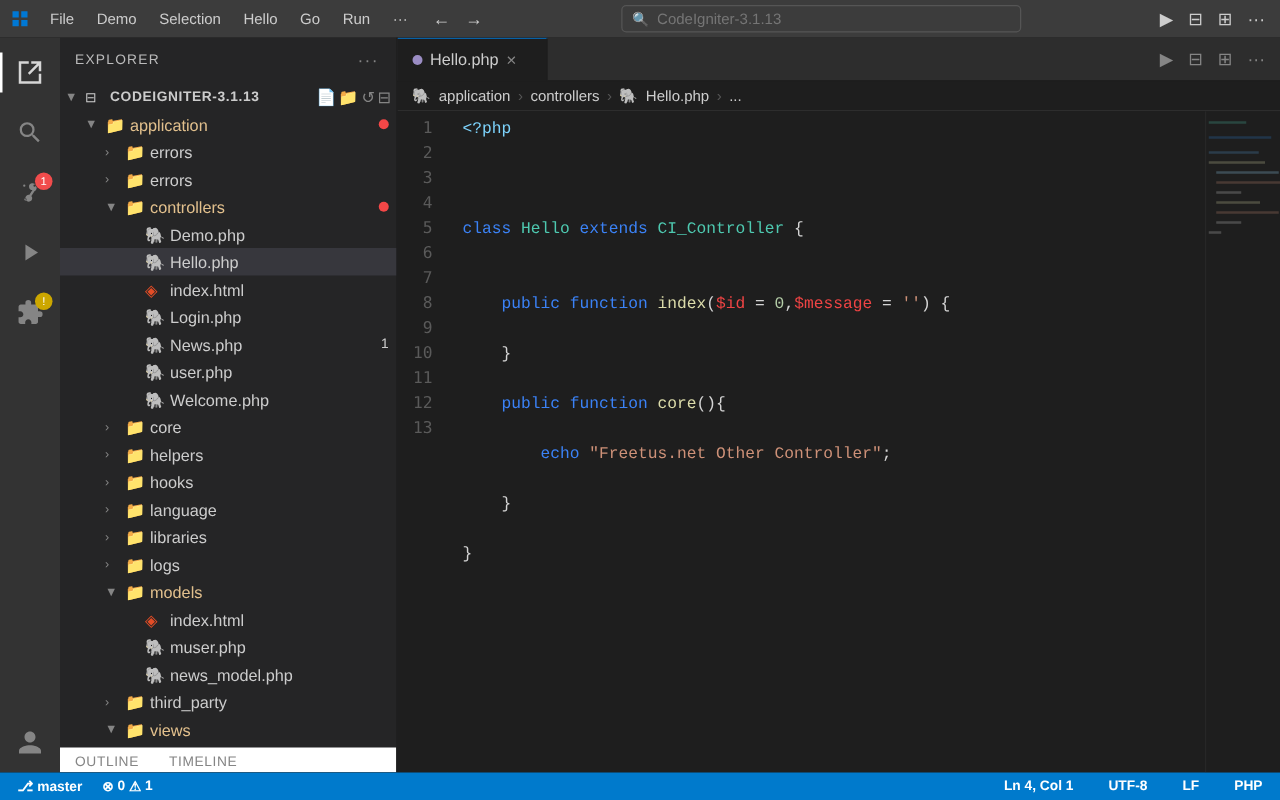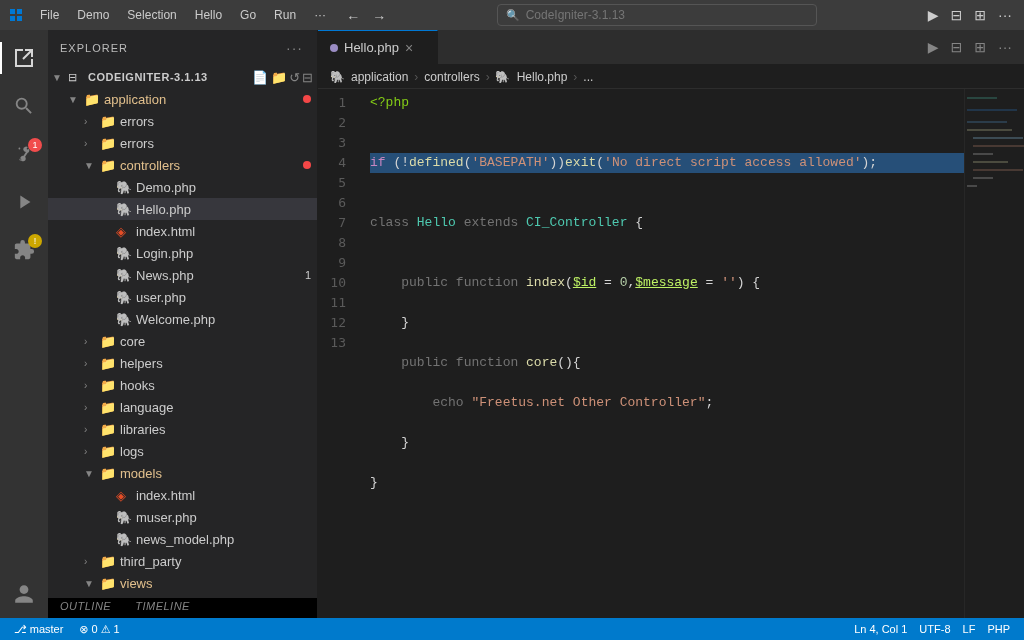--- a/index.html
+++ b/index.html
@@ -64,41 +64,41 @@
     #editor { flex: 1; display: flex; overflow: hidden; }
     #line-numbers { background: #1e1e1e; padding: 0 12px 0 8px; text-align: right; color: #5a5a5a; font-family: 'Consolas', monospace; font-size: 13px; line-height: 20px; padding-top: 4px; flex-shrink: 0; min-width: 40px; }
     #code-content { flex: 1; background: #1e1e1e; overflow: auto; padding: 4px 0; }
     #code-content::-webkit-scrollbar { height: 8px; width: 8px; }
     #code-content::-webkit-scrollbar-thumb { background: #424242; }
     pre { font-family: 'Consolas', 'Courier New', monospace; font-size: 13px; line-height: 20px; padding-left: 12px; }
     .code-line { display: block; line-height: 20px; white-space: pre; }
     .code-line.highlighted { background: #264f78; }
 
     
-    .kw { color: #737373; }
+    .kw { color: #3b82f6; }
     .kw2 { color: #c586c0; }
     .fn { color: #dcdcaa; }
     .str { color: #ce9178; }
-    .var { color: #bef264; text-decoration: underline; }
+    .var { color: #ef4444; }
     .cls { color: #4ec9b0; }
     .num { color: #b5cea8; }
-    .php-tag { color: #84cc16; }
+    .php-tag { color: #7dd3fc; }
     .plain { color: #d4d4d4; }
 
     
     #minimap { width: 60px; background: #1e1e1e; border-left: 1px solid #2d2d2d; flex-shrink: 0; opacity: 0.6; }
 
     
-    #bottom-panels { background: #000000; display: flex; height: 20px; flex-shrink: 0; align-items: flex-start; font-style: italic; }
+    #bottom-panels { background: #ffffff; display: flex; height: 20px; flex-shrink: 0; align-items: flex-end; }
     .bottom-section { padding: 2px 12px; font-size: 11px; color: #858585; cursor: pointer; text-transform: uppercase; letter-spacing: 0.5px; }
 
     
-    #statusbar { background: #007acc; height: 22px; display: flex; align-items: center; padding: 0 8px; flex-shrink: 0; gap: 4px; }
+    #statusbar { background: #007acc; height: 22px; display: flex; align-items: center; padding: 0 8px; flex-shrink: 0; gap: 4px; font-weight: bold; }
     .status-item { color: #ffffff; font-size: 11px; padding: 0 6px; cursor: pointer; display: flex; align-items: center; gap: 3px; }
-    .status-right { margin-left: auto; display: flex; }
+    .status-right { margin-left: auto; display: flex; gap: 16px; }
     .editor-ctrl-btn { color: #858585; cursor: pointer; font-size: 14px; padding: 0 4px; }
 
     
     #tabbar-right { margin-left: auto; display: flex; align-items: center; gap: 4px; padding-right: 8px; }
   </style>
 </head>
 <body>
 
 <div id="titlebar">
   <div style="width:16px;height:16px;display:flex;align-items:center;justify-content:center;">
@@ -388,21 +388,20 @@
         <div>8</div>
         <div>9</div>
         <div>10</div>
         <div>11</div>
         <div>12</div>
         <div>13</div>
       </div>
       <div id="code-content">
         <pre><span class="code-line"><span class="php-tag">&lt;?php</span></span>
 <span class="code-line"></span>
-<span class="code-line highlighted"><span class="kw2">if</span><span class="plain"> (!</span><span class="fn">defined</span><span class="plain">(</span><span class="str">'BASEPATH'</span><span class="plain">))</span><span class="fn">exit</span><span class="plain">(</span><span class="str">'No direct script access allowed'</span><span class="plain">);</span></span>
 <span class="code-line"></span>
 <span class="code-line"><span class="kw">class </span><span class="cls">Hello </span><span class="kw">extends </span><span class="cls">CI_Controller</span><span class="plain"> {</span></span>
 <span class="code-line"></span>
 <span class="code-line">    <span class="kw">public </span><span class="kw">function </span><span class="fn">index</span><span class="plain">(</span><span class="var">$id</span><span class="plain"> = </span><span class="num">0</span><span class="plain">,</span><span class="var">$message</span><span class="plain"> = </span><span class="str">''</span><span class="plain">) {</span></span>
 <span class="code-line">    <span class="plain">}</span></span>
 <span class="code-line">    <span class="kw">public </span><span class="kw">function </span><span class="fn">core</span><span class="plain">(){</span></span>
 <span class="code-line">        <span class="kw">echo </span><span class="str">"Freetus.net Other Controller"</span><span class="plain">;</span></span>
 <span class="code-line">    <span class="plain">}</span></span>
 <span class="code-line"><span class="plain">}</span></span>
         </pre>

